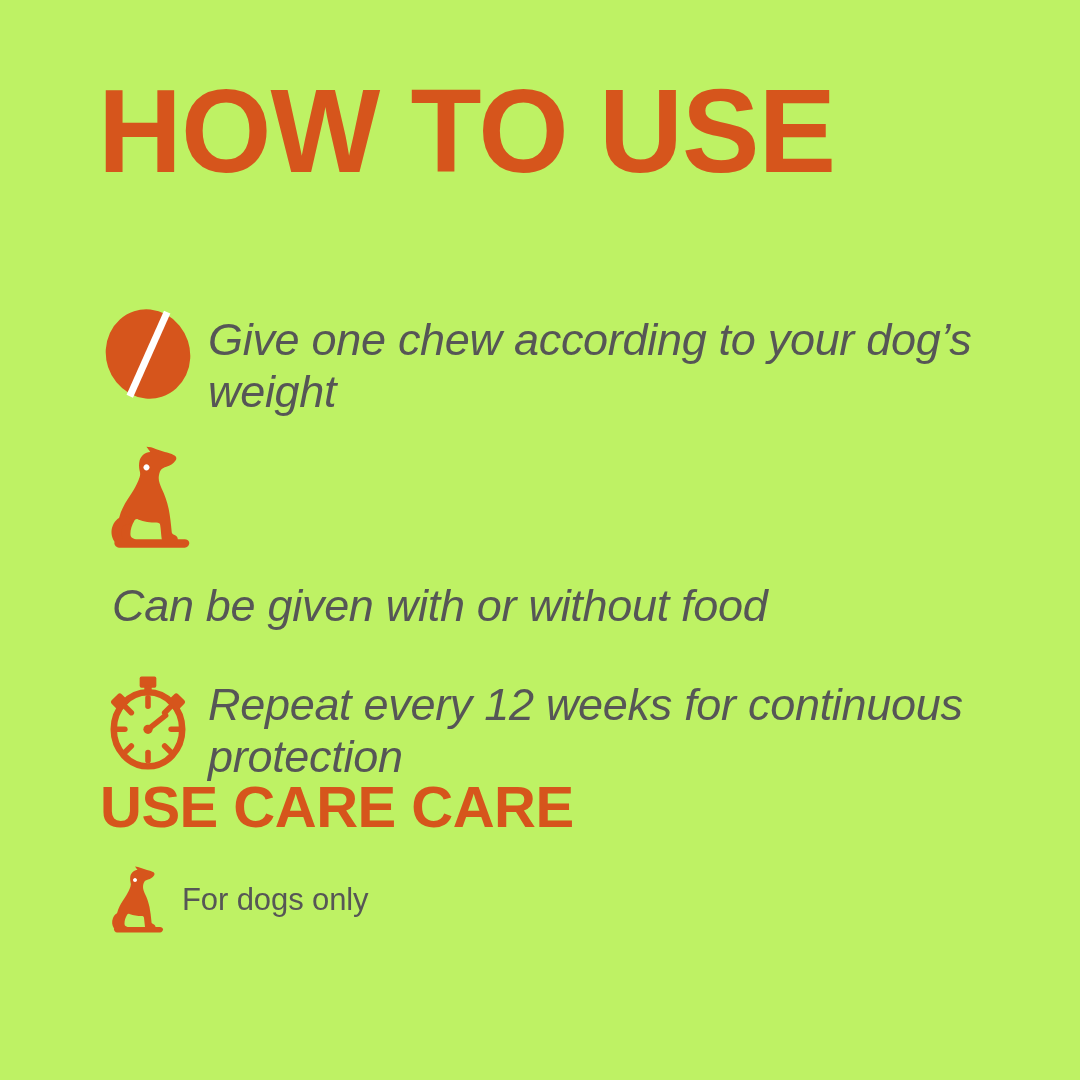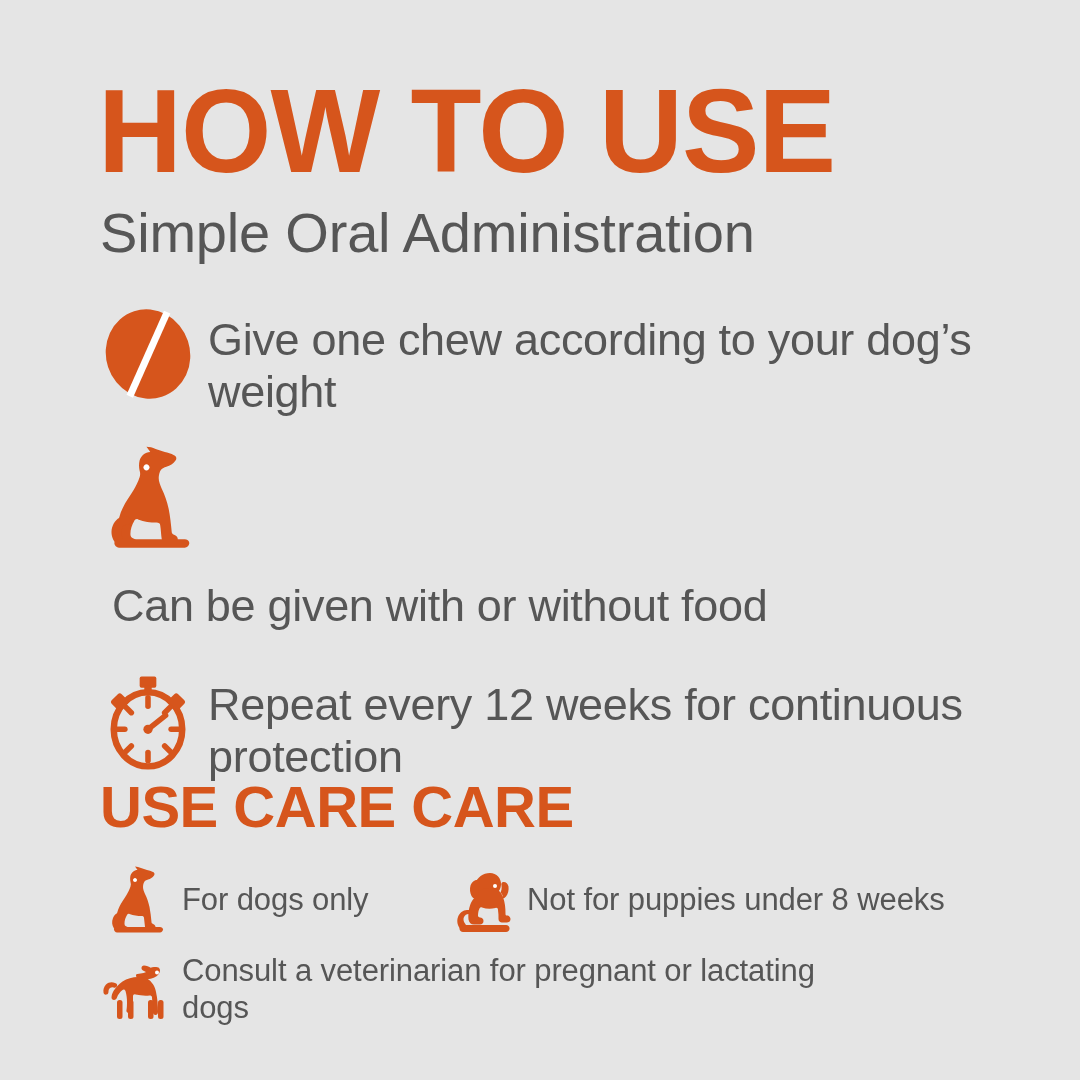--- a/index.html
+++ b/index.html
@@ -12,21 +12,21 @@
     height: 1080px;
     font-family: "Liberation Sans", sans-serif;
     -webkit-font-smoothing: antialiased;
     overflow: hidden;
   }
 
   .page {
     position: relative;
     width: 1080px;
     height: 1080px;
-    background: #e5e5e5;
+    background: #bef264;
     box-sizing: border-box;
     padding: 0 60px;
   }
 
   
   .title {
     position: absolute;
     left: 98px;
     top: 72px;
     margin: 0;
@@ -73,20 +73,21 @@
   }
   .step-icon svg { display: block; }
   .step-text {
     color: #565656;
     font-size: 45px;
     line-height: 1.16;
     padding-top: 14px;
     padding-left: 12px;
     letter-spacing: -0.3px;
     max-width: 830px;
+    font-style: italic;
   }
 
   .step.s1 { margin-bottom: 28px; }
   .step.s2 { margin-bottom: 34px; flex-direction: column; }
   .step.s2 .step-text { padding-top: 30px; }
   .step.s3 .step-text { padding-top: 12px; }
 
   
   .care-title {
     position: absolute;
@@ -149,21 +150,20 @@
     padding-top: 4px;
     max-width: 690px;
   }
 </style>
 </head>
 <body>
 
 <div class="page">
 
   <h1 class="title">HOW TO USE</h1>
-  <h2 class="subtitle">Simple Oral Administration</h2>
 
   <div class="steps">
 
     <div class="step s1">
       <div class="step-icon">
         <svg width="92" height="92" viewBox="0 0 92 92" aria-hidden="true">
           <g transform="rotate(-18 46 46)">
             <ellipse cx="46" cy="46" rx="42" ry="45" fill="#D6551C"></ellipse>
           </g>
           <g transform="rotate(-18 46 46)">
@@ -232,64 +232,17 @@
             <path d="M63 8c-7 0-12 5-14 11-1 4-1 9 0 13 1 3 1 6 0 9-2 6-5 12-8 17-5 8-10 15-14 23-4 8-6 16-6 25 0 7 1 14 2 20 1 4 4 6 8 6h10c3 0 5-2 5-5 0-3-2-5-5-6-3-1-4-3-4-6 0-6 2-12 5-17 1-2 3-3 5-2 8 3 16 4 24 4 3 0 5 1 5 4 1 6 1 12 2 18 1 3 3 5 6 5h10c3 0 5-2 5-5 0-3-2-5-5-6-2-1-3-2-3-4-1-10-2-20-4-30-2-9-5-18-9-26-2-5-4-9-4-14 0-4 1-8 3-11 2-2 4-3 7-4 5-1 9-4 12-8 2-3 1-6-2-7-4-2-8-3-12-4-4-1-8-3-12-4-4-2-8-3-12-3z"></path>
             <path d="M58 24c-2 0-4 2-4 4s2 4 4 4 4-2 4-4-2-4-4-4z" fill="#FFFFFF"></path>
             <path d="M30 92c-7 0-13 5-16 12-3 7-2 15 2 21 2 3 5 4 8 3 3-1 4-4 3-7-2-4-3-9-1-13 1-3 4-5 7-5 3 0 5-2 5-5s-3-6-8-6z"></path>
             <path d="M22 122h86c3 0 6 2 6 5s-3 6-6 6H22c-3 0-6-3-6-6s3-5 6-5z"></path>
           </g>
         </svg>
       </div>
       <div class="care-text">For dogs only</div>
     </div>
 
-    <div class="care-item">
-      <div class="care-icon">
-        <svg width="64" height="66" viewBox="0 0 128 132" aria-hidden="true">
-          <g fill="#D6551C">
-
-            <path d="M82 12c-14 0-26 9-30 22-1 4-1 8 0 12 1 5 5 9 10 11 6 2 13 3 20 2 12-2 21-11 22-23 1-13-9-24-22-24z"></path>
-
-            <path d="M56 26c-6 0-11 5-13 11-2 7-1 15 2 21 2 4 6 6 10 5 4-1 6-5 5-9-2-6-2-13 1-18 2-4 0-10-5-10z"></path>
-
-            <path d="M108 30c5-1 10 3 11 9 1 7-1 15-5 20-3 4-7 5-10 3-3-2-4-6-2-9 3-5 4-11 3-16-1-4 0-6 3-7z"></path>
-
-            <circle cx="92" cy="38" r="4" fill="#FFFFFF"></circle>
-            <path d="M98 50c4 0 8 3 9 7 1 5-2 10-7 11-5 1-10-2-11-7-1-6 3-11 9-11z" fill="#FFFFFF"></path>
-            <path d="M100 54c3 0 5 2 5 5s-2 5-5 5-5-2-5-5 2-5 5-5z" fill="#D6551C"></path>
-
-            <path d="M62 54c-10 4-17 13-20 23-3 9-4 19-3 28 1 6 5 10 11 10h12c4 0 7-3 7-7s-3-7-7-7c-2 0-4-2-4-4 0-5 1-10 3-14 1-2 3-3 5-2 9 3 18 3 27 1 3-1 5 1 5 4 1 6 1 12 1 18 0 4 3 7 7 7h10c4 0 7-3 7-7s-3-7-7-7c-2 0-3-1-3-3 0-12-1-23-5-34-3-9-9-15-18-17-9-2-19-1-28 4z"></path>
-
-            <path d="M36 86c-8 0-15 6-18 14-3 8-1 17 4 23 3 3 7 3 10 0 3-3 3-7 0-10-3-4-4-9-2-13 2-4 5-6 9-6 4 0 7-3 7-6 0-1-1-2-10-2z"></path>
-
-            <path d="M28 116h86c4 0 7 3 7 7s-3 7-7 7H28c-4 0-7-3-7-7s3-7 7-7z"></path>
-          </g>
-        </svg>
-      </div>
-      <div class="care-text">Not for puppies under 8 weeks</div>
-    </div>
 
   </div>
 
-  <div class="care-row-2">
-    <div class="care-icon">
-      <svg width="72" height="58" viewBox="0 0 144 116" aria-hidden="true">
-        <g fill="#D6551C">
-
-          <path d="M104 8c-5 0-9 2-12 6-2 3-5 5-9 6-4 1-8 1-12 2-2 0-3 1-3 3 0 3 2 5 5 6 7 1 14 2 21 1 9-1 17-5 21-13 2-4 1-8-2-10-3-1-6-1-9-1z"></path>
-          <path d="M98 10c-4-3-9-5-14-5-3 0-5 2-5 5 0 2 1 4 3 5 4 2 8 4 11 7 2 2 5 1 6-2 1-4 1-8-1-10z"></path>
-          <circle cx="110" cy="19" r="4" fill="#FFFFFF"></circle>
-
-          <path d="M72 28c-11 0-22 3-31 9-7 5-13 11-18 19-2 4-4 8-4 13 0 3 2 5 5 5s5-2 6-5c2-6 6-11 11-15 2-2 5-1 6 2 2 7 3 15 3 22 0 5 0 11-1 16-1 3 1 6 5 6 3 0 5-2 6-5 2-9 2-19 2-28 0-3 2-5 5-4 9 2 19 3 28 2 3 0 5 1 5 4 1 10 1 20 2 30 0 3 2 5 5 5s5-2 5-6c0-13-1-27-4-40-2-11-8-21-18-27-6-3-12-3-18-3z"></path>
-
-          <path d="M26 40c-6-3-13-2-18 3-4 4-6 10-5 16 0 3 3 5 6 4 3 0 4-3 4-6 0-3 1-5 3-7 2-1 5-2 7-1 3 1 6 0 7-3 1-2 0-5-4-6z"></path>
-
-          <rect x="30" y="74" width="11" height="38" rx="5"></rect>
-          <rect x="52" y="74" width="11" height="38" rx="5"></rect>
-          <rect x="92" y="74" width="11" height="38" rx="5"></rect>
-          <rect x="112" y="74" width="11" height="38" rx="5"></rect>
-        </g>
-      </svg>
-    </div>
-    <div class="care-text">Consult a veterinarian for pregnant or lactating dogs</div>
-  </div>
 
 </div>
 
 </body></html>

